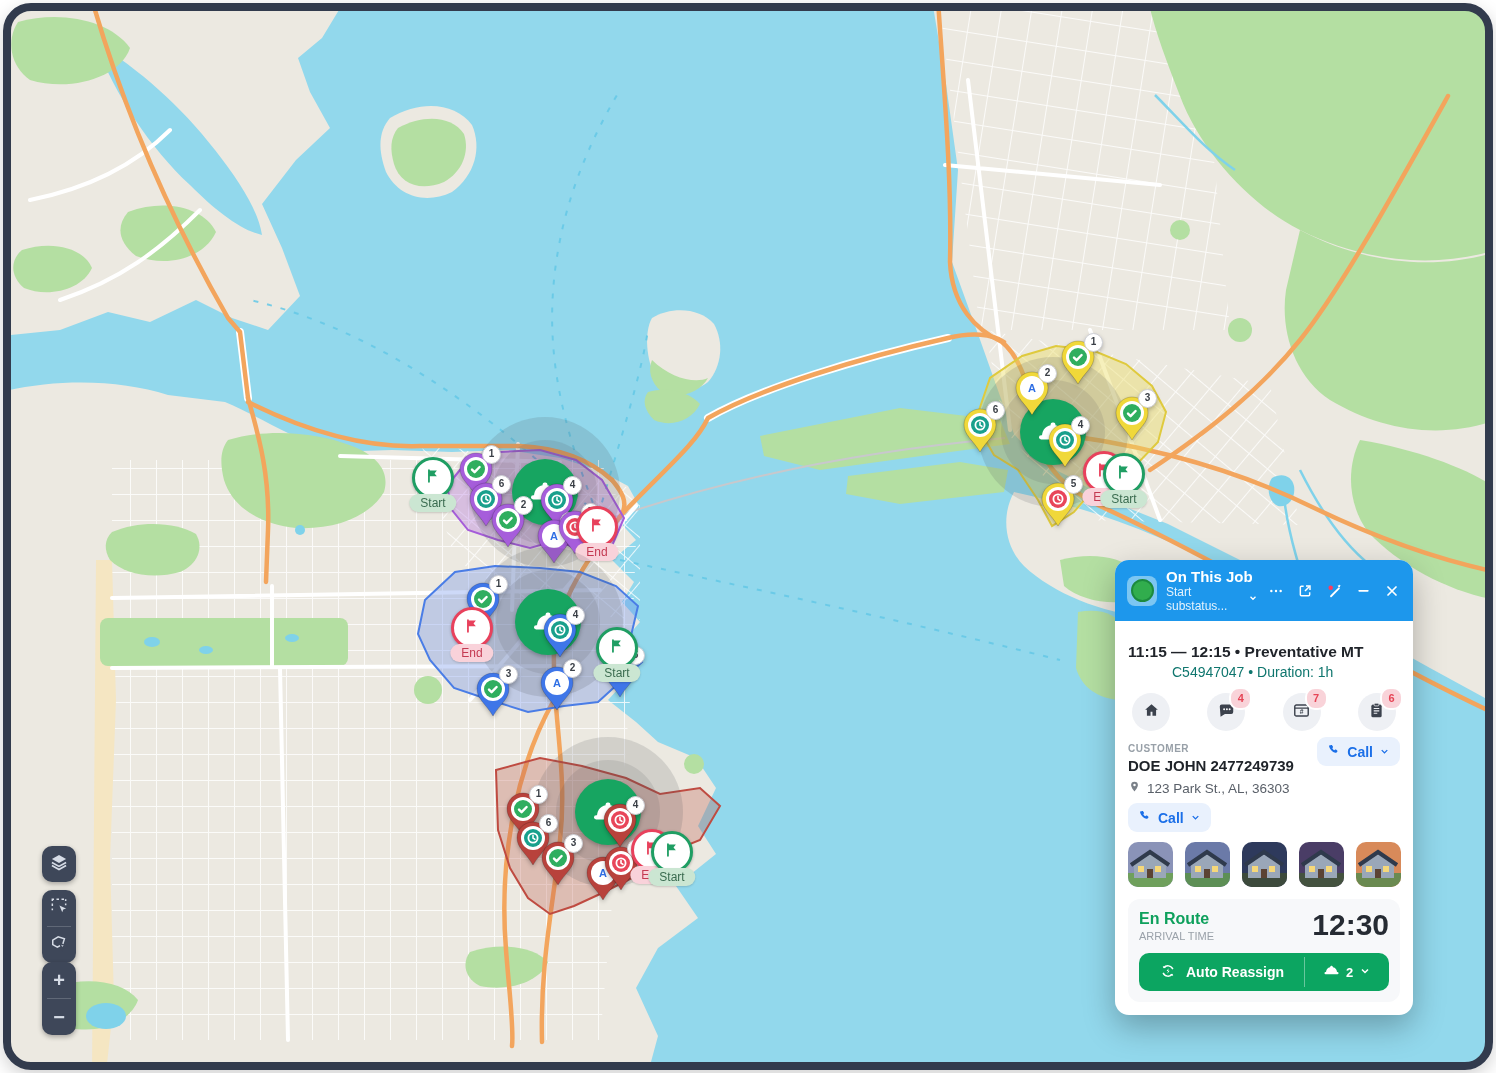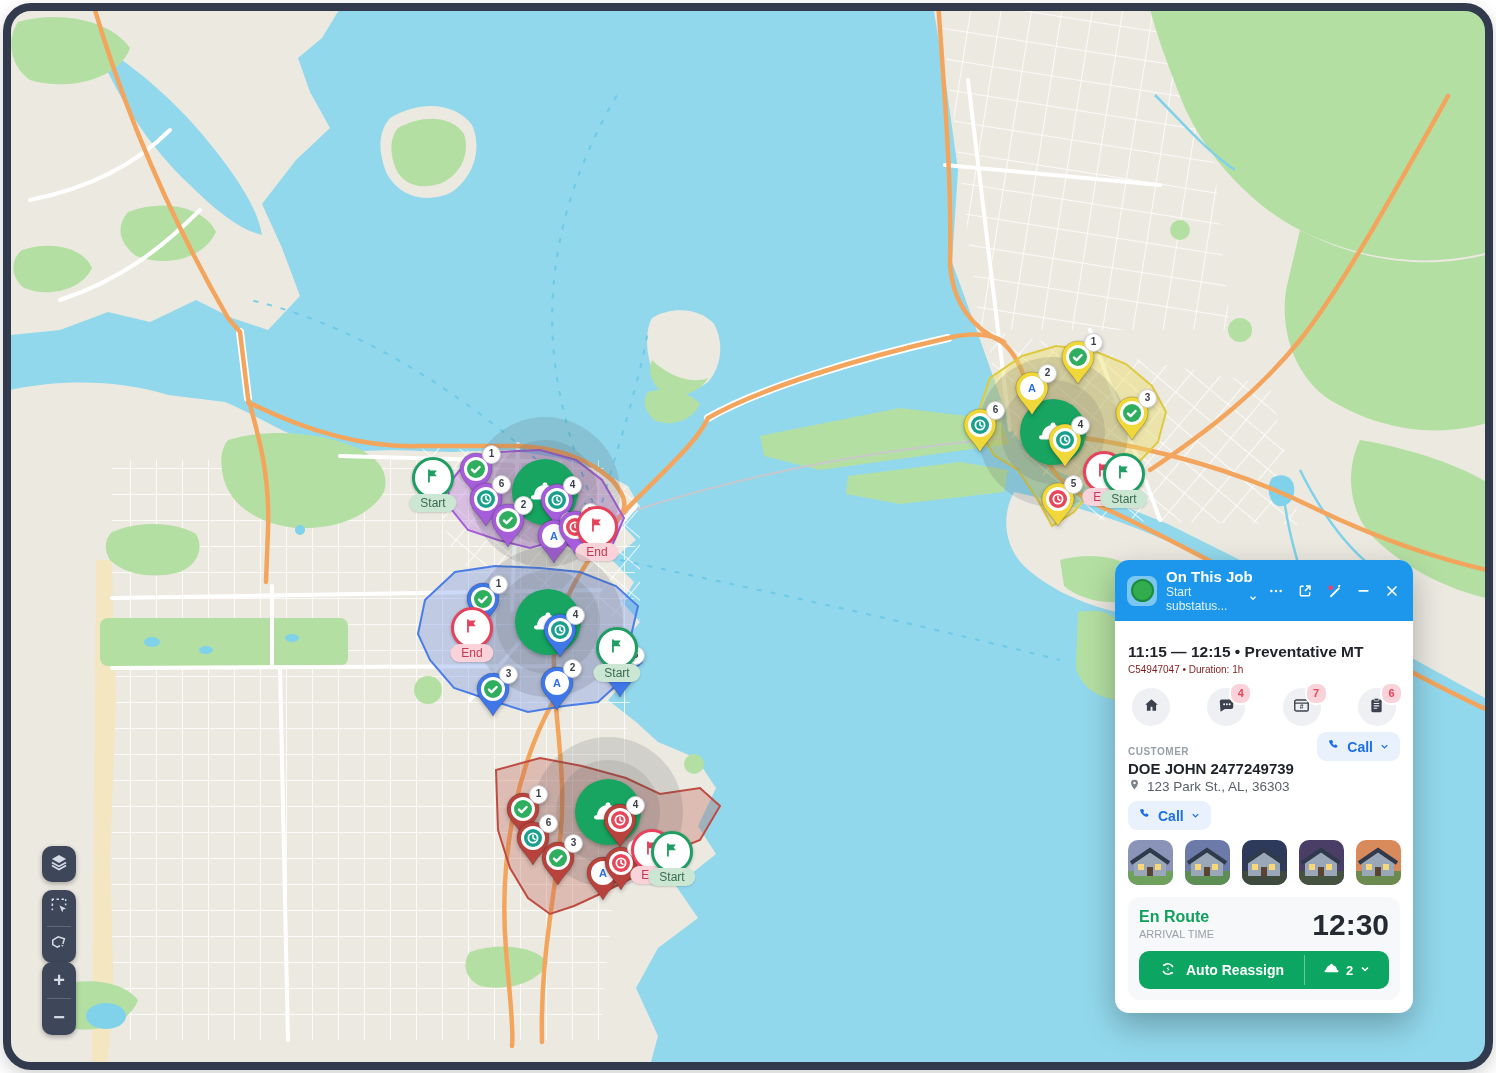--- a/index.html
+++ b/index.html
@@ -30,36 +30,36 @@
   .p-status{width:30px;height:30px;border-radius:8px;background:#7cc6f2;display:flex;align-items:center;justify-content:center;flex:none;}
   .p-dot{width:19px;height:19px;border-radius:50%;background:#31ad4d;border:2px solid #1c8a3e;}
   .p-titles{flex:1;min-width:0;}
   .p-title{color:#fff;font-weight:bold;font-size:15px;line-height:17px;}
   .p-sub{color:rgba(255,255,255,.88);font-size:12px;display:flex;align-items:center;gap:4px;}
   .p-hicons{display:flex;align-items:center;gap:11px;}
   .p-hicons .hic{width:18px;height:18px;display:flex;align-items:center;justify-content:center;cursor:pointer;position:relative;}
   .p-body{padding:11px 13px 13px;}
   .notice{background:#eceff3;border-radius:10px;padding:9px 11px;display:flex;gap:9px;align-items:flex-start;font-size:12.8px;color:#23272e;line-height:1.4;}
   .sched-title{margin-top:11px;font-size:15.5px;font-weight:bold;color:#1f2329;}
-  .sched-meta{margin-top:3px;font-size:10px;color:#7f1d1d;}
+  .sched-meta{margin-top:3px;font-size:14px;color:#0f766e;margin-left:44px;}
   .actrow{margin-top:13px;display:flex;justify-content:space-between;padding:0 4px;}
   .actbtn{width:38px;height:38px;border-radius:50%;background:#eef0f4;display:flex;align-items:center;justify-content:center;position:relative;cursor:pointer;}
   .abadge{position:absolute;top:-6px;right:-7px;min-width:19px;height:19px;border-radius:10px;background:#f9d3d9;border:2px solid #fff;color:#e64556;font-size:11px;font-weight:bold;line-height:19px;text-align:center;}
-  .seclabel{margin-top:20px;font-size:10px;letter-spacing:.5px;color:#98a0a8;font-weight:bold;}
+  .seclabel{margin-top:12px;font-size:10px;letter-spacing:.5px;color:#98a0a8;font-weight:bold;}
   .secrow{display:flex;justify-content:space-between;align-items:flex-start;}
   .custname{font-size:15px;font-weight:bold;color:#1f2329;margin-top:3px;}
-  .addr{display:flex;align-items:center;gap:6px;font-size:13.5px;color:#5a6069;}
+  .addr{display:flex;align-items:center;gap:6px;font-size:13.5px;color:#5a6069;margin-top:5px;}
   .callbtn{background:#e9f1fd;border-radius:9px;padding:6px 10px;display:flex;align-items:center;gap:6px;color:#1b6fe8;font-size:14px;font-weight:bold;cursor:pointer;flex:none;margin-top:6px;}
   .resname{display:flex;align-items:center;gap:6px;font-size:15px;font-weight:bold;color:#1f2329;margin-top:3px;}
   .slink{color:#1a73e8;font-size:14px;margin-top:7px;cursor:pointer;}
   .gallery{display:flex;gap:12px;margin-top:10px;}
   .thumb{width:45px;height:45px;border-radius:10px;overflow:hidden;flex:none;cursor:pointer;}
   .allbtn{width:45px;height:45px;border-radius:10px;background:#e9f1fd;color:#1b6fe8;font-weight:bold;font-size:14px;display:flex;align-items:center;justify-content:center;cursor:pointer;flex:none;}
   .statuscard{margin-top:12px;background:#f7f8fa;border-radius:12px;padding:11px 11px 11px;}
-  .strow{display:flex;justify-content:space-between;align-items:flex-end;}
+  .strow{display:flex;justify-content:space-between;align-items:flex-start;}
   .enroute{color:#0ea05c;font-size:16px;font-weight:bold;}
   .arrlab{color:#9aa1a9;font-size:11px;margin-top:2px;}
   .arrtime{color:#262b33;font-size:30px;font-weight:bold;line-height:30px;}
   .greenbtn{margin-top:11px;background:#0ca561;border-radius:10px;height:38px;display:flex;align-items:stretch;color:#fff;cursor:pointer;}
   .gb-main{flex:1;display:flex;align-items:center;justify-content:center;gap:9px;font-size:14px;font-weight:bold;}
   .gb-div{width:1px;background:rgba(255,255,255,.38);margin:4px 0;}
   .gb-crew{width:84px;display:flex;align-items:center;justify-content:center;gap:6px;font-size:13px;font-weight:bold;}
 </style>
 </head>
 <body>

